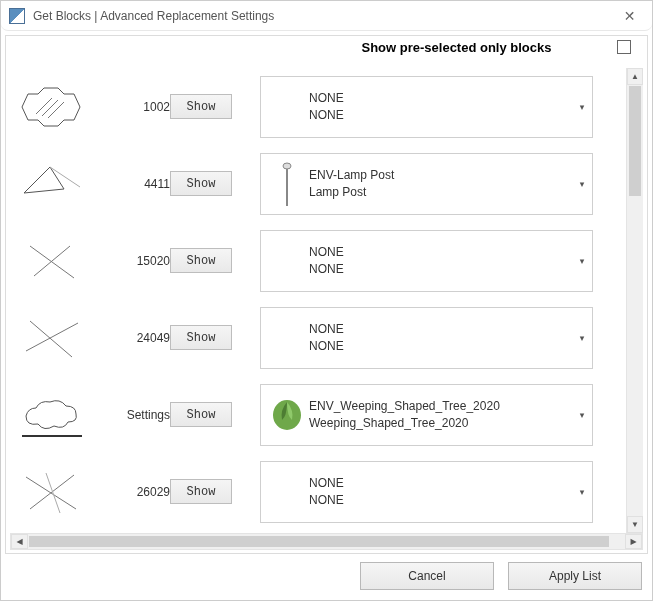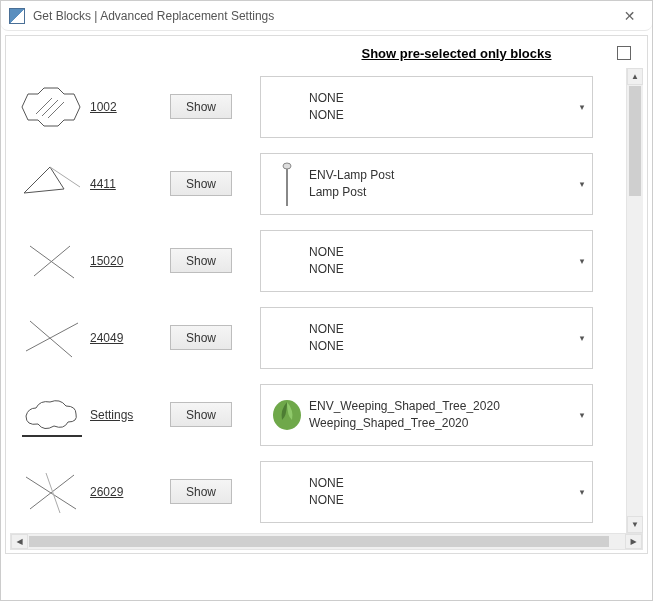--- a/index.html
+++ b/index.html
@@ -59,22 +59,21 @@
     position: absolute;
     inset: 4px 4px 46px 4px;
     border: 1px solid #dcdcdc;
     background: #fff;
   }
   .header-row {
     position: absolute;
     left: 10px; right: 12px; top: 4px;
     height: 26px;
     display: flex;
-    align-items: center;
-    text-decoration: underline;
+    align-items: flex-start;
   }
   .header-label {
     flex: 1;
     text-align: center;
     font-weight: bold;
     font-size: 13px;
     padding-left: 280px;
   }
   .checkbox-box {
     width: 14px; height: 14px;
@@ -99,34 +98,34 @@
   .thumb {
     width: 78px;
     height: 70px;
     margin-left: 2px;
     display: flex;
     align-items: center;
     justify-content: center;
   }
   .blockid {
     width: 80px;
-    text-align: left;
+    text-align: right;
     font-size: 12px;
     color: #333;
-    text-decoration: underline;
   }
   .show-btn {
     width: 62px;
     height: 25px;
     background: linear-gradient(#f5f5f5,#e9e9e9);
     border: 1px solid #bdbdbd;
     font-size: 12px;
     color: #333;
     cursor: pointer;
     padding: 0;
+    font-family: Liberation Mono, monospace;
   }
   .dropdown {
     margin-left: 28px;
     flex: 1;
     height: 62px;
     border: 1px solid #cfcfcf;
     background: #fff;
     display: flex;
     align-items: center;
     position: relative;
@@ -404,15 +403,19 @@
       <div class="hscroll">
         <div class="sarrow">◀</div>
         <div class="strack">
           <div class="sthumb"></div>
         </div>
         <div class="sarrow">▶</div>
       </div>
 
     </div>
 
+    <div class="footer">
+      <button>Cancel</button>
+      <button>Apply List</button>
+    </div>
   </div>
 
 </div>
 
 </body></html>

